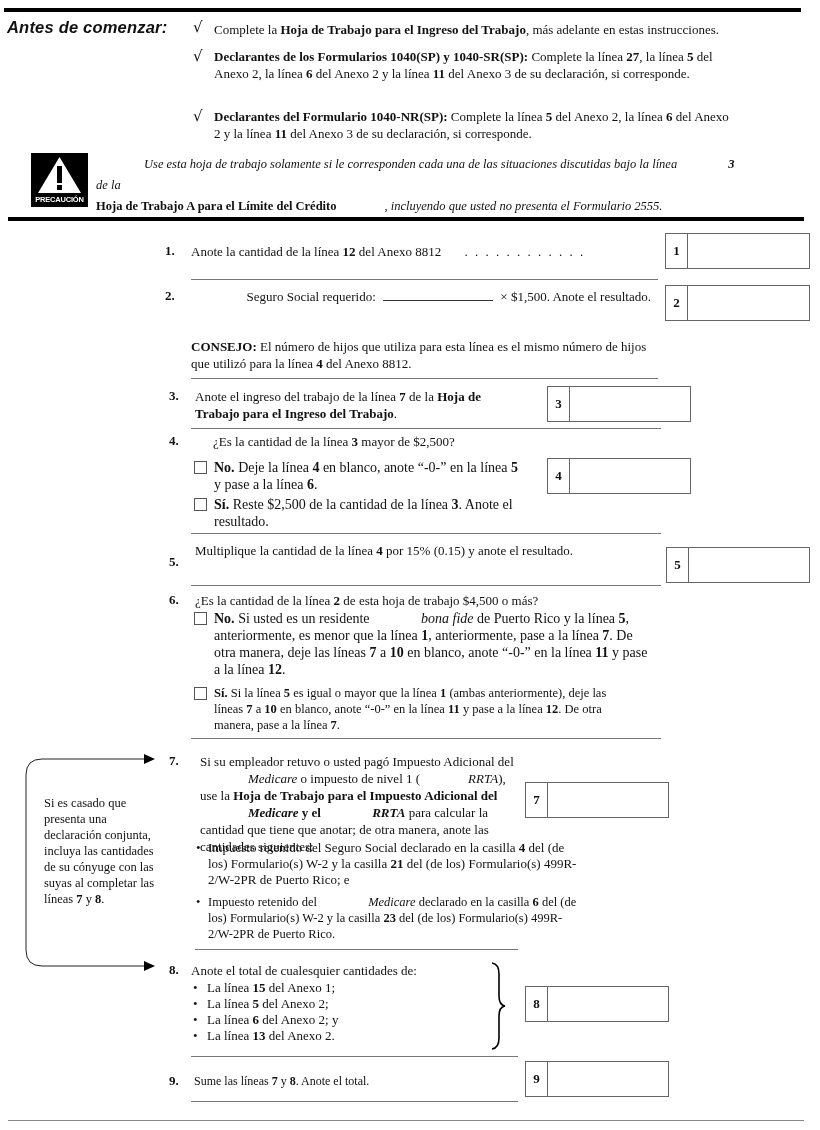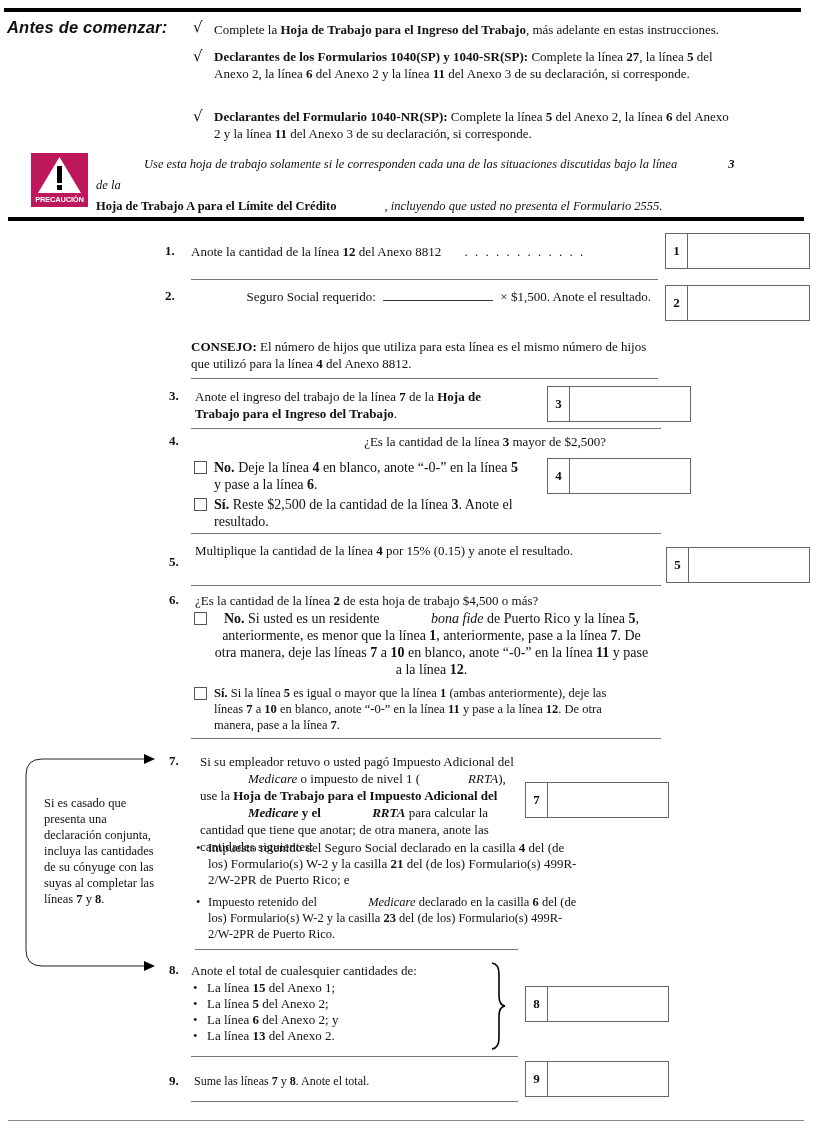--- a/index.html
+++ b/index.html
@@ -11,21 +11,21 @@
 
   .rule-top { left: 4px; top: 8px; width: 797px; height: 4px; background: #000; }
   .rule-mid { left: 8px; top: 217px; width: 796px; height: 4px; background: #000; }
   .rule-bottom { left: 8px; top: 1120px; width: 796px; height: 1px; background: #888; }
 
   .before-label { left: 7px; top: 18px; font-family: "Liberation Sans", "DejaVu Sans", sans-serif;
                   font-weight: bold; font-style: italic; font-size: 16.5px; letter-spacing: 0.2px; }
   .check { font-family: "DejaVu Sans", sans-serif; font-size: 15px; }
   .bc-text { font-size: 13px; line-height: 17px; }
 
-  .caution-box { left: 31px; top: 153px; width: 57px; height: 54px; background: #be185d; }
+  .caution-box { left: 31px; top: 153px; width: 57px; height: 54px; background: #000000; }
   .caution-text { left: 96px; top: 154px; width: 700px; font-size: 12.5px; line-height: 21px; }
 
   .ln-num { font-weight: bold; font-size: 13px; }
   .ln-text { font-size: 13px; line-height: 17px; }
   .hr { height: 1px; background: #777; }
 
   .entry { border: 1px solid #666; height: 34px; display: flex; background:#fff; }
   .entry .num { width: 21px; border-right: 1px solid #666; display:flex; align-items:center; justify-content:center;
                 font-weight: bold; font-size: 13px; }
   .entry .val { flex: 1; }
@@ -91,21 +91,21 @@
 
 <div class="abs ln-num" style="left:169px; top:388px;">3.</div>
 <div class="abs ln-text" style="left:195px; top:388px; width:320px;">Anote el ingreso del trabajo de la línea <b>7</b> de la <b>Hoja de Trabajo para el Ingreso del Trabajo</b>.</div>
 <div class="abs entry" style="left:547px; top:386px; width:142px;">
   <div class="num">3</div>
   <div class="val"></div>
 </div>
 <div class="abs hr" style="left:191px; top:428px; width:470px;"></div>
 
 <div class="abs ln-num" style="left:169px; top:433px;">4.</div>
-<div class="abs ln-text" style="left:206px; top:433px; width:400px;text-align:right;">¿Es la cantidad de la línea <b>3</b> mayor de $2,500?</div>
+<div class="abs ln-text" style="left:213px; top:433px; width:400px;">¿Es la cantidad de la línea <b>3</b> mayor de $2,500?</div>
 <div class="opt" style="left:194px; top:459px; width:330px;">
   <span class="cbox" style="position:absolute; left:0; top:2px;"></span>
   <div style="margin-left:20px;"><b>No.</b> Deje la línea <b>4</b> en blanco, anote “-0-” en la línea <b>5</b> y pase a la línea <b>6</b>.</div>
 </div>
 <div class="opt" style="left:194px; top:496px; width:330px;">
   <span class="cbox" style="position:absolute; left:0; top:2px;"></span>
   <div style="margin-left:20px;"><b>Sí.</b> Reste $2,500 de la cantidad de la línea <b>3</b>. Anote el resultado.</div>
 </div>
 <div class="abs entry" style="left:547px; top:458px; width:142px;">
   <div class="num">4</div>
@@ -116,21 +116,21 @@
 <div class="abs ln-num" style="left:169px; top:554px;">5.</div>
 <div class="abs ln-text" style="left:195px; top:542px; width:460px; white-space:nowrap;">Multiplique la cantidad de la línea <b>4</b> por 15% (0.15) y anote el resultado.</div>
 <div class="abs entry" style="left:666px; top:547px; width:142px;">
   <div class="num">5</div>
   <div class="val"></div>
 </div>
 <div class="abs hr" style="left:191px; top:585px; width:470px;"></div>
 
 <div class="abs ln-num" style="left:169px; top:592px;">6.</div>
 <div class="abs ln-text" style="left:195px; top:592px; width:460px;">¿Es la cantidad de la línea <b>2</b> de esta hoja de trabajo $4,500 o más?</div>
-<div class="opt" style="left:194px; top:610px; width:455px;text-align:center;">
+<div class="opt" style="left:194px; top:610px; width:455px;">
   <span class="cbox" style="position:absolute; left:0; top:2px;"></span>
   <div style="margin-left:20px;"><b>No.</b> Si usted es un residente <i>bona fide</i> de Puerto Rico y la línea <b>5</b>, anteriormente, es menor que la línea <b>1</b>, anteriormente, pase a la línea <b>7</b>. De otra manera, deje las líneas <b>7</b> a <b>10</b> en blanco, anote “-0-” en la línea <b>11</b> y pase a la línea <b>12</b>.</div>
 </div>
 <div class="opt" style="left:194px; top:685px; width:440px; font-size:12.5px; line-height:16px;">
   <span class="cbox" style="position:absolute; left:0; top:2px;"></span>
   <div style="margin-left:20px;"><b>Sí.</b> Si la línea <b>5</b> es igual o mayor que la línea <b>1</b> (ambas anteriormente), deje las líneas <b>7</b> a <b>10</b> en blanco, anote “-0-” en la línea <b>11</b> y pase a la línea <b>12</b>. De otra manera, pase a la línea <b>7</b>.</div>
 </div>
 <div class="abs hr" style="left:191px; top:738px; width:470px;"></div>
 
 <svg class="abs" style="left:20px; top:750px;" width="140" height="225" viewBox="0 0 140 225">

